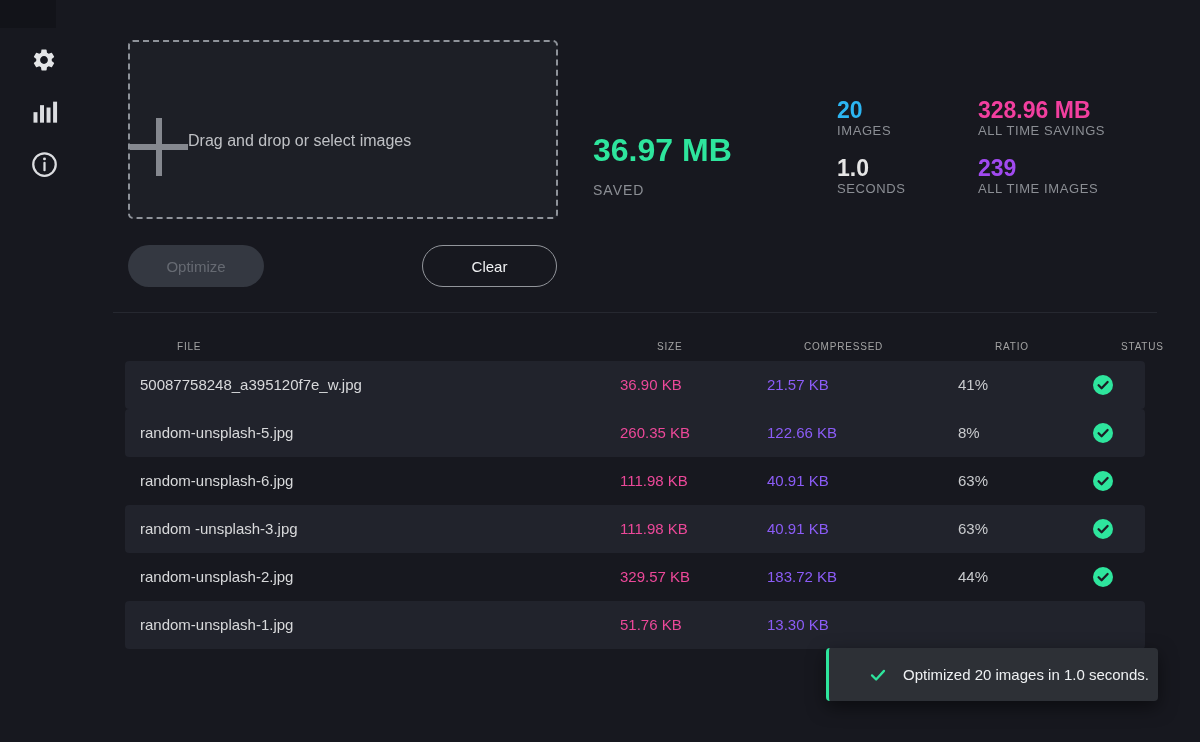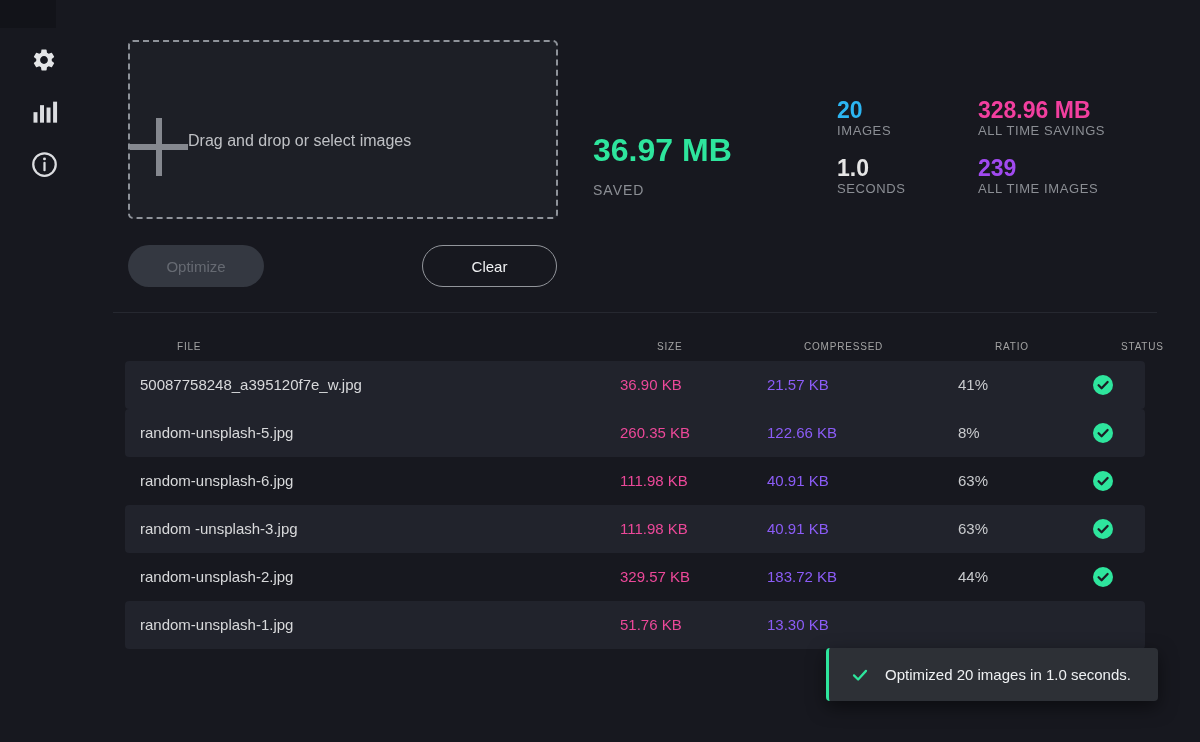--- a/index.html
+++ b/index.html
@@ -112,20 +112,21 @@
   
   .toast {
     position: absolute; left: 826px; top: 648px;
     width: 332px; height: 53px;
     background: #2d3036;
     border-left: 3px solid #2ee59d;
     border-radius: 4px;
     box-shadow: 0 6px 18px rgba(0,0,0,0.5);
     display: flex; align-items: center;
     z-index: 10;
+    padding-left: 18px;
   }
   .toast-check { margin-left: 22px; flex: 0 0 auto; display: flex; }
   .toast-msg { margin-left: 16px; font-size: 15px; color: #eef0f2; }
 </style>
 </head>
 <body>
 
 <div class="app">
 
   <div class="titlebar-corner"></div>

